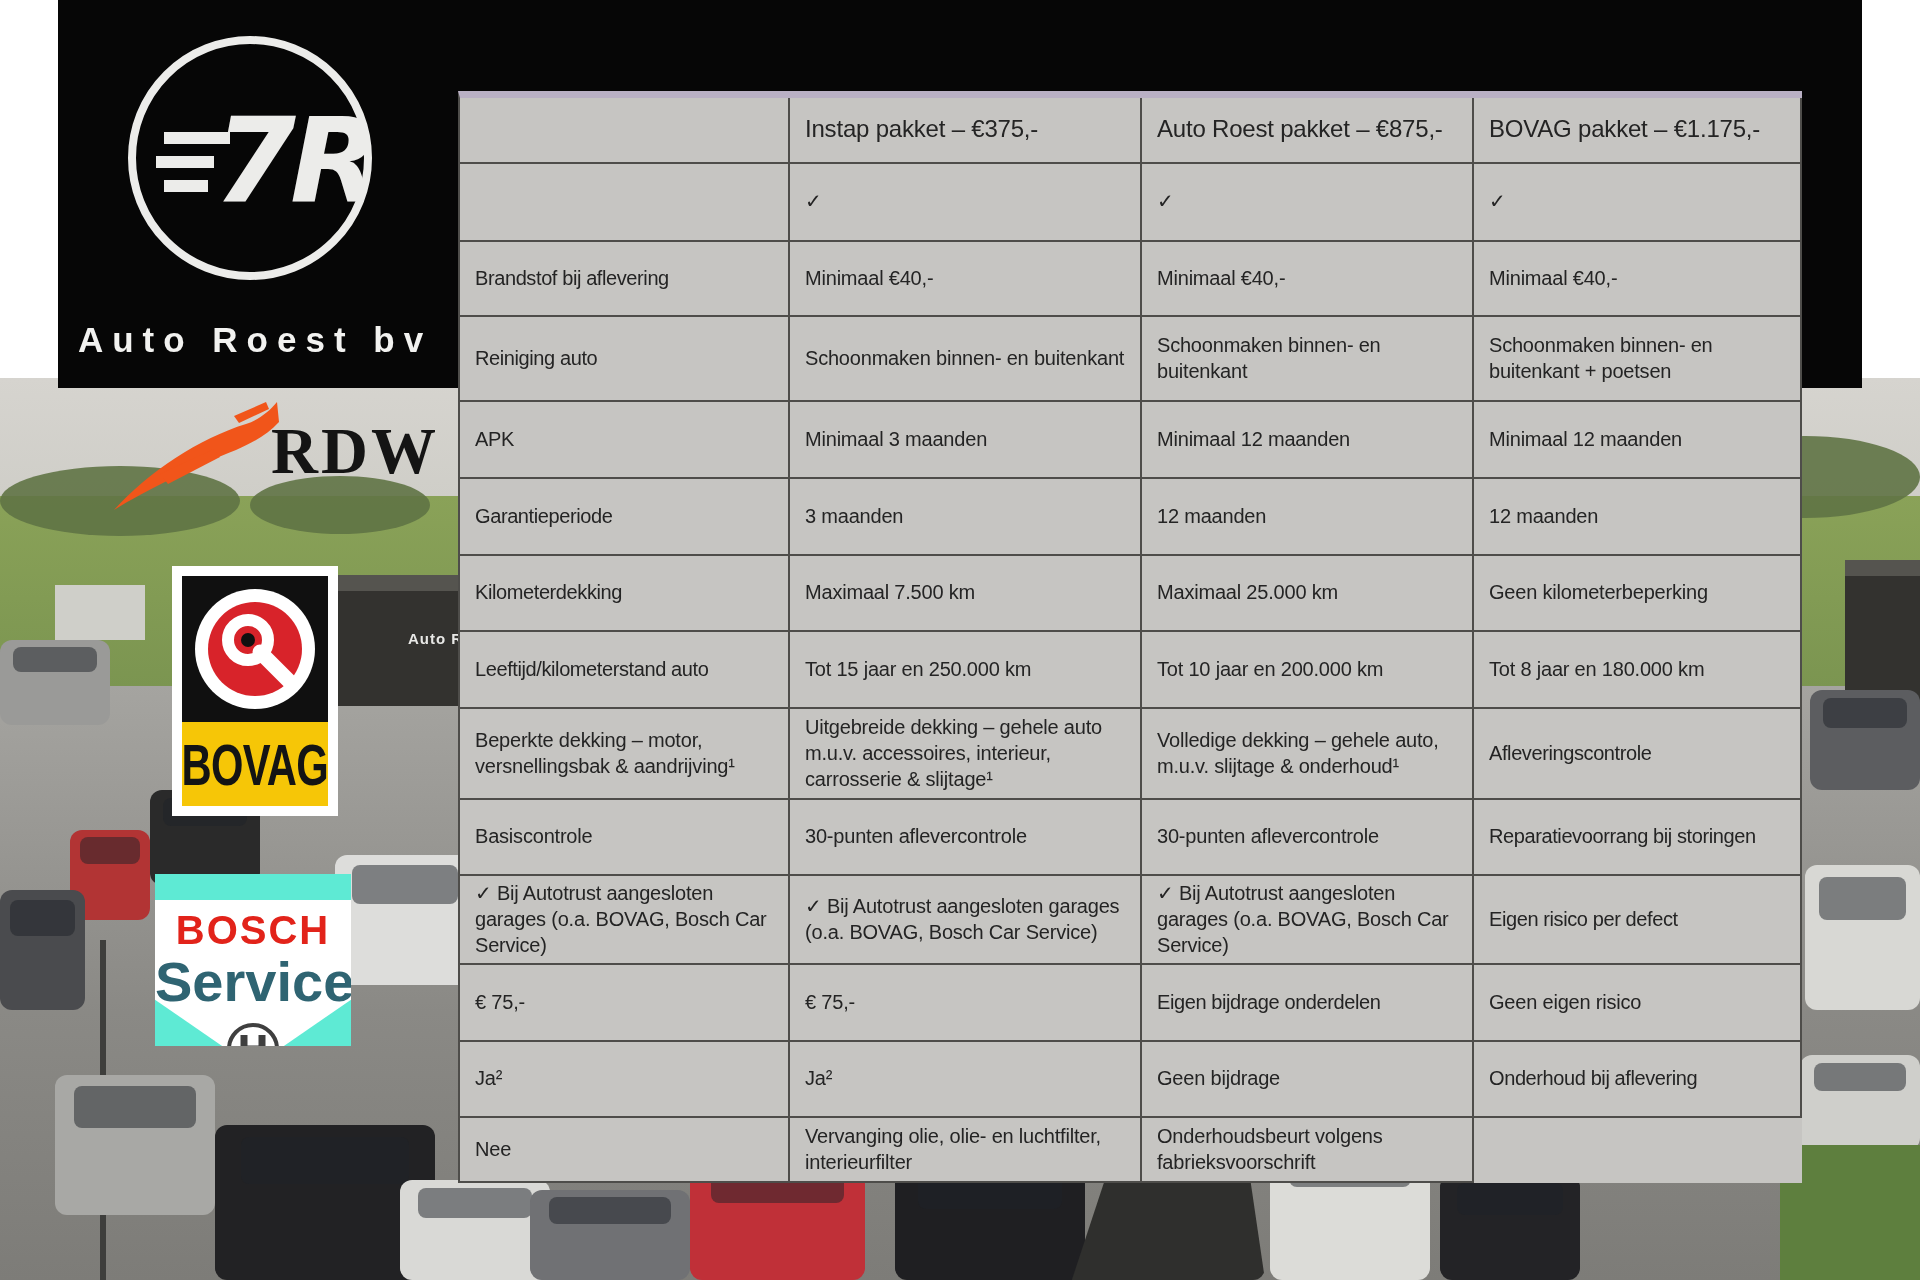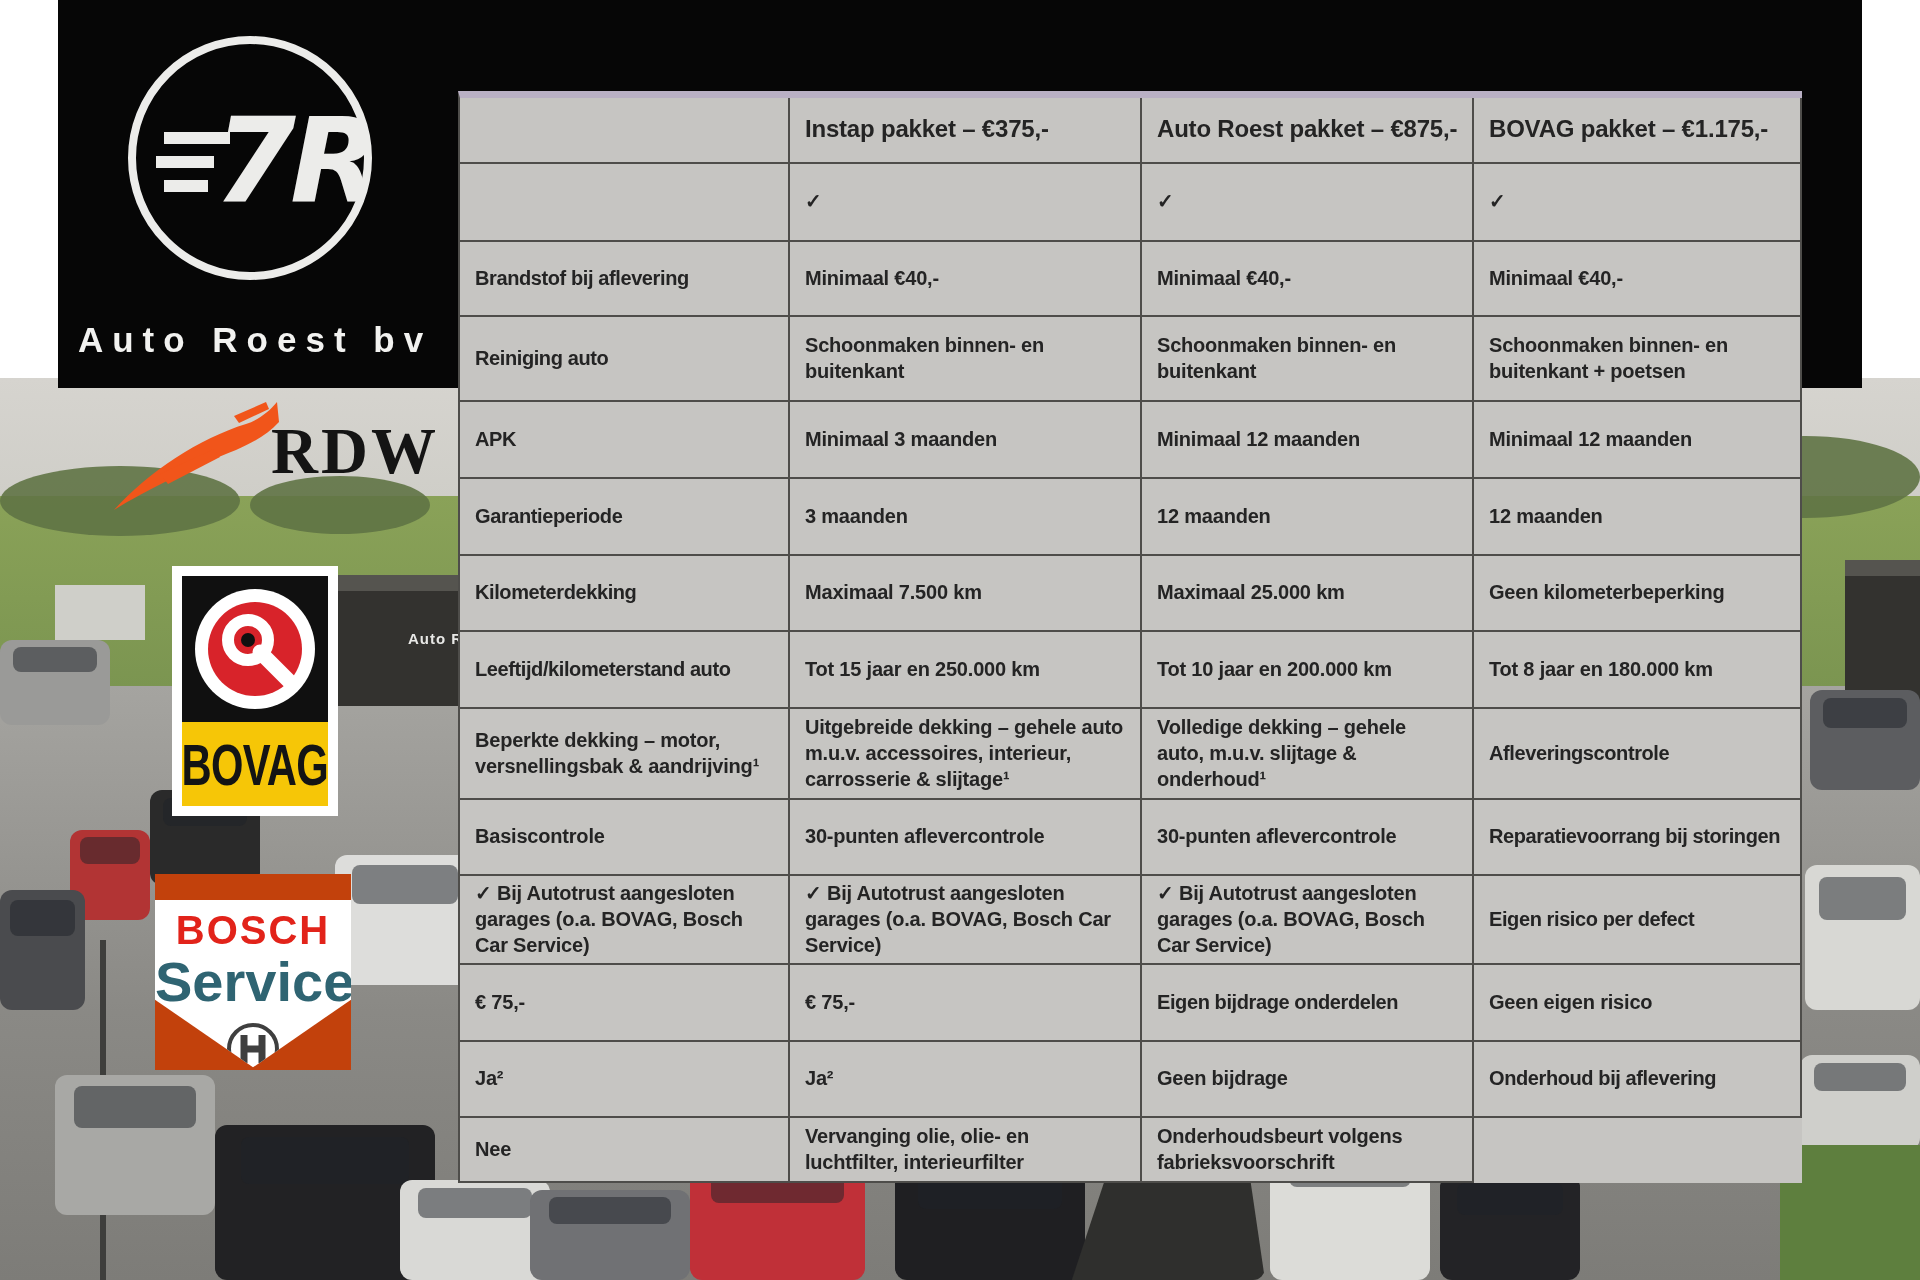--- a/index.html
+++ b/index.html
@@ -41,36 +41,36 @@
 
   
   .bovag{position:absolute;left:172px;top:566px;width:166px;height:250px;background:#fff;
          box-sizing:border-box;padding:10px;z-index:3;text-align:center;}
   .bovag-top{height:146px;background:#101010;position:relative;}
   .bovag-top svg{position:absolute;inset:0;}
   .bovag-bottom{height:84px;background:#f6c607;display:flex;align-items:center;justify-content:center;}
   .bovag-bottom span{font-size:58px;font-weight:bold;color:#141414;transform:scaleX(0.72);letter-spacing:-1px;}
 
   
-  .bosch{position:absolute;left:155px;top:874px;width:196px;height:196px;background:#c2410c;z-index:3;overflow:hidden;}
+  .bosch{position:absolute;left:155px;top:874px;width:196px;height:172px;background:#5eead4;z-index:3;overflow:hidden;}
   .bosch-white{position:absolute;left:0;top:26px;width:196px;height:178px;background:#ffffff;
                clip-path:polygon(0 0,100% 0,100% 56%,50% 94%,0 56%);}
   .bosch-word{margin-top:8px;text-align:center;font-size:40px;font-weight:bold;color:#e2231a;letter-spacing:2px;}
   .service-word{text-align:center;font-size:56px;font-weight:bold;color:#2f6472;margin-top:-4px;}
   .armature{display:block;margin:4px auto 0;}
 
   
   .table{position:absolute;left:458px;top:91px;width:1342px;z-index:3;
          border-top:7px solid #b9b0c4;border-left:2px solid #4e4d4a;
          display:grid;grid-template-columns:330px 352px 332px 328px;
          grid-template-rows:66px 78px 75px 85px 77px 77px 76px 77px 91px 76px 89px 77px 76px 65px;
          background:#c6c5c2;}
   .cell{box-sizing:border-box;border-right:2px solid #4e4d4a;border-bottom:2px solid #4e4d4a;
         background:#c6c5c2;display:flex;align-items:center;
-        padding:4px 14px 6px 15px;color:#242424;font-weight:bold;line-height:1.3;}
+        padding:4px 14px 6px 15px;color:#242424;font-weight:normal;line-height:1.3;}
   .cell.head{font-size:24px;letter-spacing:-0.2px;}
   .cell.label{font-size:20px;letter-spacing:-0.4px;}
   .cell.val{font-size:20px;letter-spacing:-0.2px;}
 </style>
 </head>
 <body>
 
 <div class="stage">
 
   <div class="photo">

